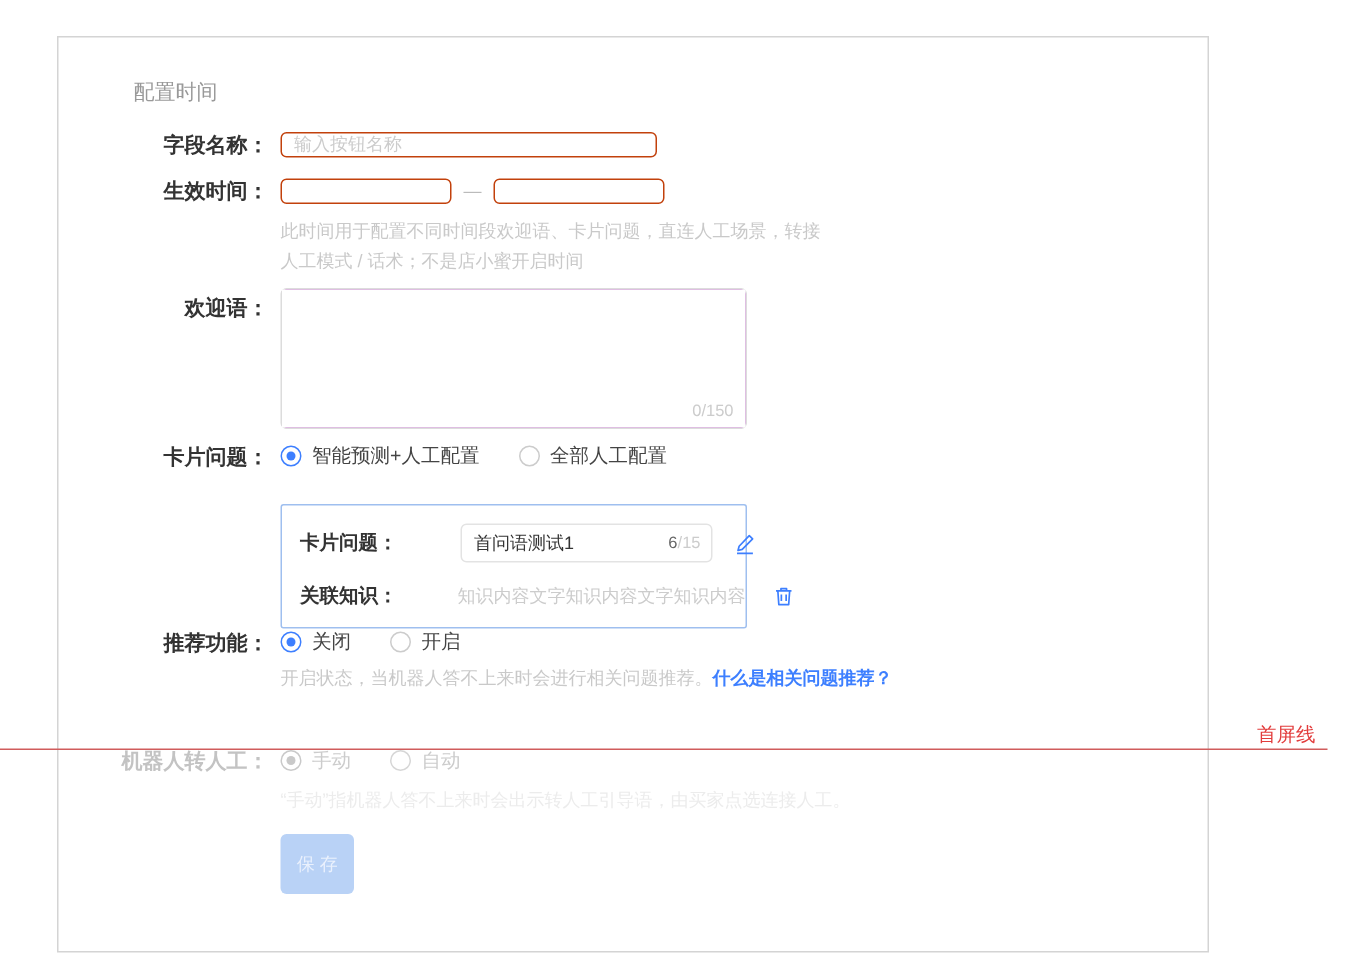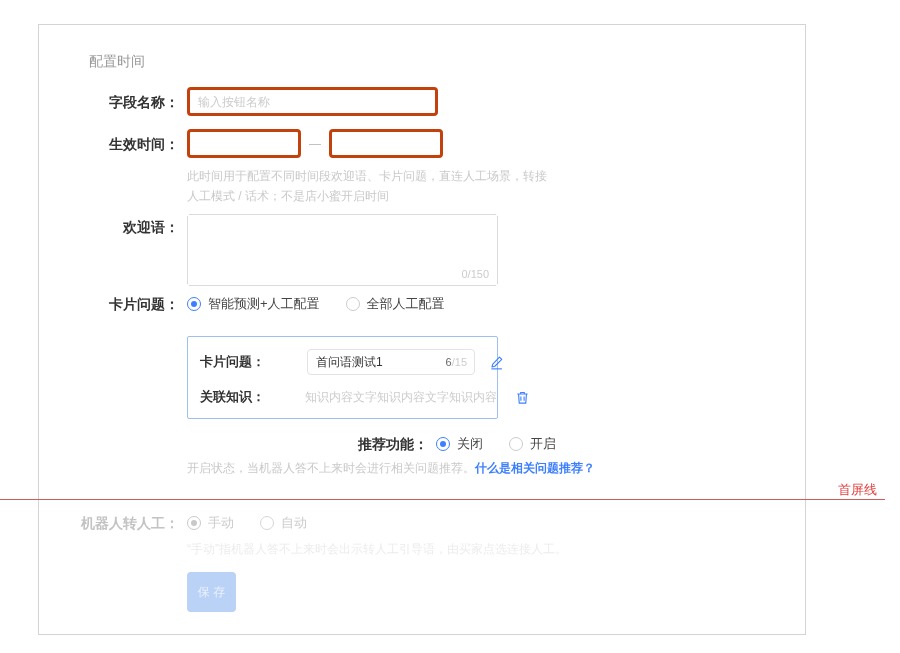--- a/index.html
+++ b/index.html
@@ -9,29 +9,29 @@
   .card { position:absolute; left:38px; top:24px; width:768px; height:611px;
     border:1px solid #d4d4d4; background:#fff; }
 
   .section-title { margin:28px 0 0 50px; font-size:14px; color:#999; }
 
   .row { display:flex; align-items:center; }
   .lbl { width:148px; padding-right:8px; text-align:right; font-size:14px;
     font-weight:bold; color:#333; flex:none; line-height:18px; }
   .indent { margin-left:148px; }
 
-  .inp { height:29px; border:3px solid #c2410c; border-radius:4px; padding:0 8px;
+  .inp { height:17px; border:1px solid #c2410c; border-radius:4px; padding:0 8px;
     font-size:12px; color:#333; outline:none; background:#fff; }
   .inp::placeholder { color:#ccc; }
   .w250 { width:251px; } .w114 { width:114px; }
   .dash { color:#bbb; margin:0 8px; font-size:12px; }
 
   .helper { font-size:12px; color:#c9c9c9; line-height:20px; }
 
-  .ta-wrap { position:relative; width:311px; height:72px;
+  .ta-wrap { position:relative; width:311px; height:94px;
     border:1px solid #dcdcdc; border-radius:4px; background:#a21caf; }
   .ta-wrap textarea { width:100%; height:100%; border:none; outline:none;
     resize:none; padding:6px 8px; font-size:12px;
     font-family:"Liberation Sans",sans-serif; }
   .ta-counter { position:absolute; right:8px; bottom:5px; font-size:11px; color:#ccc; }
 
   .radio { width:14px; height:14px; border-radius:50%; border:1px solid #ccc;
     background:#fff; display:inline-block; position:relative; flex:none;
     cursor:pointer; }
   .radio.checked { border-color:#3d7fff; }
@@ -134,21 +134,21 @@
         <span class="icon-btn">
           <svg width="15" height="15" viewBox="0 0 16 16">
             <path d="M2.5 4.2 H13.5 M6 4.2 V2.6 H10 V4.2 M3.8 4.2 L4.5 14 H11.5 L12.2 4.2
                      M6.3 6.8 V11.4 M9.7 6.8 V11.4" fill="none" stroke="#3d7fff" stroke-width="1.2" stroke-linejoin="round"></path>
           </svg>
         </span>
       </div>
     </div>
   </div>
 
-  <div class="row" style="margin-top:16px;justify-content:center;">
+  <div class="row" style="margin-top:0;">
     <span class="lbl">推荐功能：</span>
     <span class="radio checked"></span>
     <span class="radio-label">关闭</span>
     <span class="radio radio-gap"></span>
     <span class="radio-label">开启</span>
   </div>
 
   <div class="indent helper" style="margin-top:5px;">
     <span>开启状态，当机器人答不上来时会进行相关问题推荐。</span><span class="help-link">什么是相关问题推荐？</span>
   </div>

